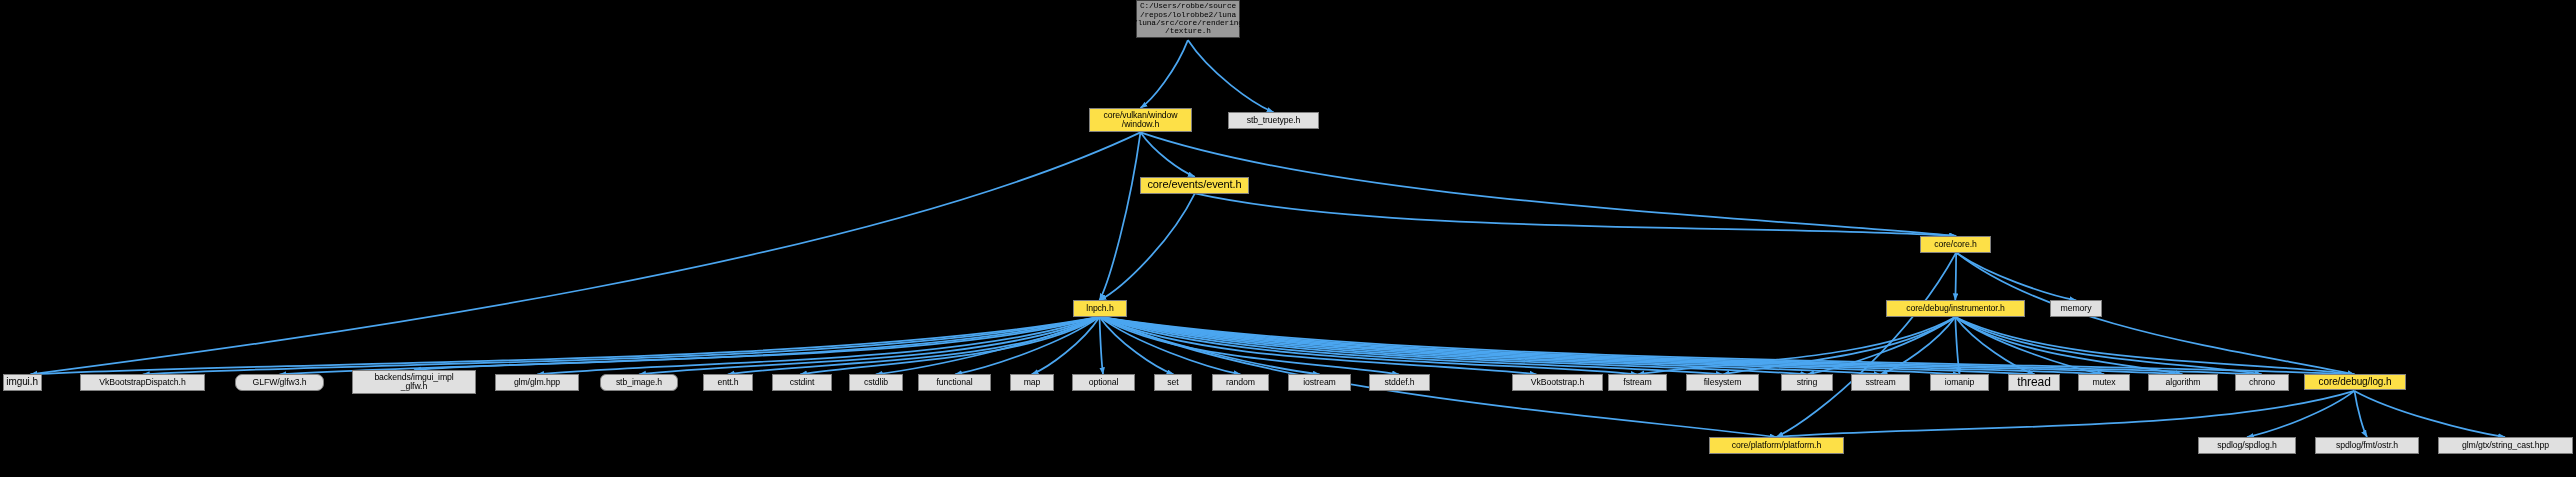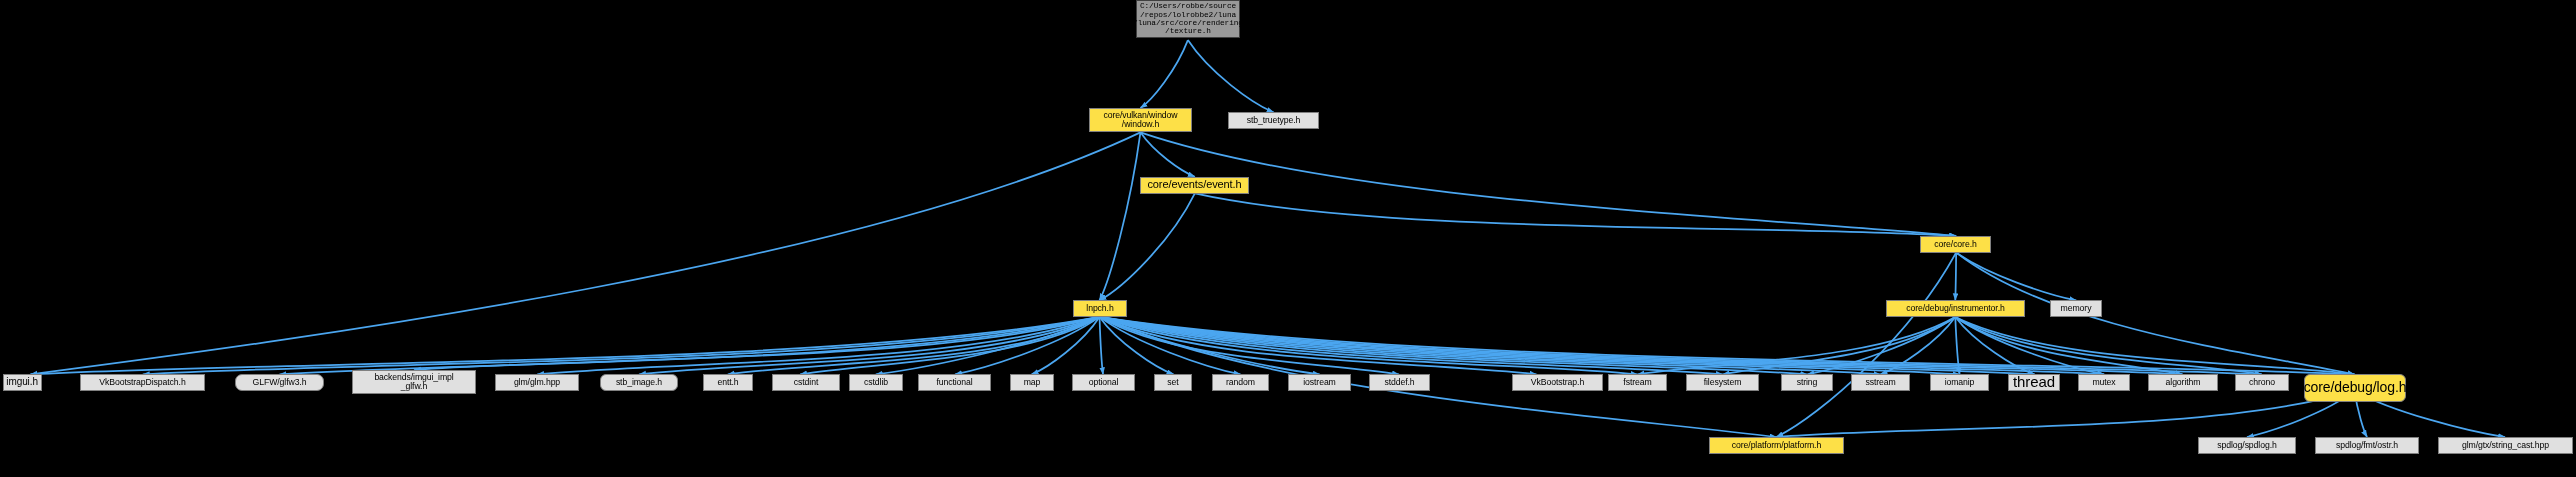--- a/index.html
+++ b/index.html
@@ -131,39 +131,39 @@
       <div class="node lib" style="left: 2050px; top: 300px; width: 52px; height: 16.5px; font-size: 8.7px;">memory</div>
       <div class="node local" style="left: 1073px; top: 300px; width: 54px; height: 16.5px; font-size: 8.7px;">lnpch.h</div>
       <div class="node lib" style="left: 2.6px; top: 374px; width: 39px; height: 16.5px; font-size: 10px; text-align: center;">imgui.h</div>
       <div class="node lib" style="left: 80px; top: 374px; width: 125px; height: 16.5px; font-size: 8.7px;">VkBootstrapDispatch.h</div>
       <div class="node lib" style="left: 235px; top: 374px; width: 89px; height: 16.5px; font-size: 8.7px; border-radius: 7px;">GLFW/glfw3.h</div>
       <div class="node lib" style="left: 352px; top: 370px; width: 124px; height: 24.4px; font-size: 8.7px;">backends/imgui_impl
 _glfw.h</div>
       <div class="node lib" style="left: 495px; top: 374px; width: 84px; height: 16.5px; font-size: 8.7px;">glm/glm.hpp</div>
       <div class="node lib" style="left: 600px; top: 374px; width: 78px; height: 16.5px; font-size: 8.7px; border-radius: 6px;">stb_image.h</div>
       <div class="node lib" style="left: 703px; top: 374px; width: 50px; height: 16.5px; font-size: 8.7px;">entt.h</div>
-      <div class="node lib" style="left: 772px; top: 374px; width: 68px; height: 16.5px; font-size: 8.7px;">cstdint</div>
+      <div class="node lib" style="left: 772px; top: 374px; width: 60px; height: 16.5px; font-size: 8.7px;">cstdint</div>
       <div class="node lib" style="left: 849px; top: 374px; width: 54px; height: 16.5px; font-size: 8.7px;">cstdlib</div>
       <div class="node lib" style="left: 918px; top: 374px; width: 73px; height: 16.5px; font-size: 8.7px;">functional</div>
       <div class="node lib" style="left: 1010px; top: 374px; width: 44px; height: 16.5px; font-size: 8.7px;">map</div>
       <div class="node lib" style="left: 1072px; top: 374px; width: 63px; height: 16.5px; font-size: 8.7px;">optional</div>
       <div class="node lib" style="left: 1154px; top: 374px; width: 38px; height: 16.5px; font-size: 8.7px;">set</div>
       <div class="node lib" style="left: 1212px; top: 374px; width: 57px; height: 16.5px; font-size: 8.7px;">random</div>
       <div class="node lib" style="left: 1288px; top: 374px; width: 63px; height: 16.5px; font-size: 8.7px;">iostream</div>
       <div class="node lib" style="left: 1369px; top: 374px; width: 61px; height: 16.5px; font-size: 8.7px;">stddef.h</div>
       <div class="node lib" style="left: 1491px; top: 374px; width: 91px; height: 16.5px; font-size: 8.7px; margin-left: 21px;">VkBootstrap.h</div>
       <div class="node lib" style="left: 1608px; top: 374px; width: 59px; height: 16.5px; font-size: 8.7px;">fstream</div>
       <div class="node lib" style="left: 1686px; top: 374px; width: 73px; height: 16.5px; font-size: 8.7px;">filesystem</div>
       <div class="node lib" style="left: 1781px; top: 374px; width: 52px; height: 16.5px; font-size: 8.7px;">string</div>
       <div class="node lib" style="left: 1851px; top: 374px; width: 59px; height: 16.5px; font-size: 8.7px;">sstream</div>
       <div class="node lib" style="left: 1930px; top: 374px; width: 59px; height: 16.5px; font-size: 8.7px;">iomanip</div>
-      <div class="node lib" style="left: 2008px; top: 374px; width: 52px; height: 16.5px; font-size: 15px;">thread</div>
+      <div class="node lib" style="left: 2008px; top: 374px; width: 52px; height: 16.5px; font-size: 12px;">thread</div>
       <div class="node lib" style="left: 2078px; top: 374px; width: 52px; height: 16.5px; font-size: 8.7px;">mutex</div>
       <div class="node lib" style="left: 2148px; top: 374px; width: 70px; height: 16.5px; font-size: 8.7px;">algorithm</div>
       <div class="node lib" style="left: 2235px; top: 374px; width: 54px; height: 16.5px; font-size: 8.7px;">chrono</div>
-      <div class="node local" style="left: 2304px; top: 374px; width: 102px; height: 28px; font-size: 14px; border-radius: 6px;">core/debug/log.h</div>
+      <div class="node local" style="left: 2304px; top: 374px; width: 102px; height: 16px; font-size: 10px;">core/debug/log.h</div>
       <div class="node local" style="left: 1709px; top: 437px; width: 135px; height: 16.5px; font-size: 8.7px;">core/platform/platform.h</div>
       <div class="node lib" style="left: 2198px; top: 437px; width: 98px; height: 16.5px; font-size: 8.7px;">spdlog/spdlog.h</div>
       <div class="node lib" style="left: 2315px; top: 437px; width: 104px; height: 16.5px; font-size: 8.7px;">spdlog/fmt/ostr.h</div>
       <div class="node lib" style="left: 2438px; top: 437px; width: 135px; height: 16.5px; font-size: 8.7px;">glm/gtx/string_cast.hpp</div>
     </div>
 </div>
 
 
 </body></html>

